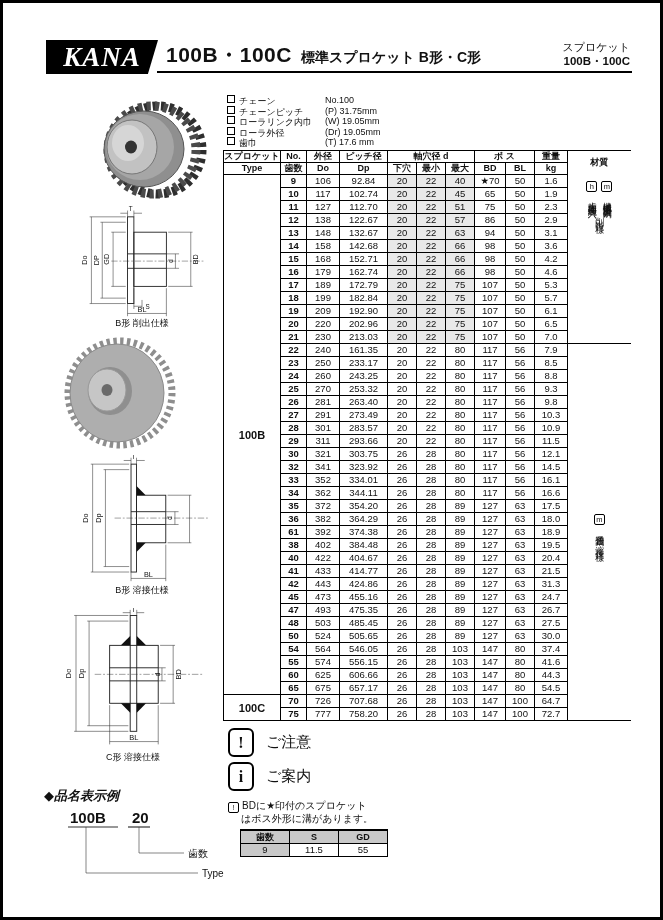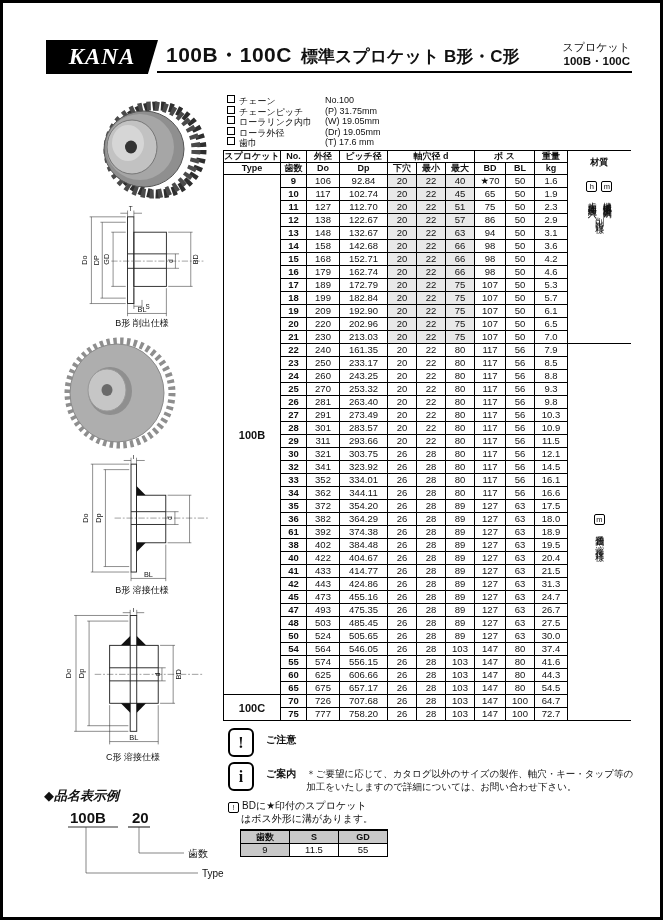--- a/index.html
+++ b/index.html
@@ -4,24 +4,24 @@
 <style>
   html,body{margin:0;padding:0;}
   body{width:663px;height:920px;position:relative;background:#fff;color:#111;
        font-family:"Liberation Sans","DejaVu Sans",sans-serif;overflow:hidden;}
   .page-frame{position:absolute;inset:0;border:3px solid #000;box-sizing:border-box;pointer-events:none;}
 
   
   .brand{position:absolute;left:46px;top:40px;width:112px;height:34px;background:#000;
          clip-path:polygon(0 0,100% 0,91% 100%,0 100%);display:flex;align-items:center;justify-content:center;}
   .brand span{color:#fff;font-family:"Liberation Serif","DejaVu Serif",serif;font-weight:bold;font-style:italic;
-              font-size:23px;letter-spacing:1px;}
+              font-size:27px;letter-spacing:1px;}
   .title-row{position:absolute;left:166px;top:41px;display:flex;align-items:baseline;gap:9px;white-space:nowrap;}
   .title-main{font-size:21px;font-weight:bold;letter-spacing:.5px;}
-  .title-sub{font-size:17px;font-weight:bold;}
+  .title-sub{font-size:14px;font-weight:bold;}
   .header-rule{position:absolute;left:157px;top:71px;width:475px;height:2px;background:#000;}
   .header-right{position:absolute;right:33px;top:40px;text-align:right;font-size:11px;line-height:14px;}
   .header-right .l2{font-size:11.5px;font-weight:bold;}
 
   
   .specs{position:absolute;left:227px;top:95px;font-size:9px;}
   .spec-row{display:flex;align-items:flex-start;height:10.6px;}
   .cb{width:6px;height:6px;border:1px solid #000;margin-right:4px;flex:none;}
   .spec-label{width:86px;}
 
@@ -51,21 +51,21 @@
   .cl{fill:none;stroke:#555;stroke-width:.6;stroke-dasharray:7 2 2 2;}
   .dim{fill:none;stroke:#333;stroke-width:.6;}
   .dlab{font-size:8px;fill:#111;font-family:"Liberation Sans","DejaVu Sans",sans-serif;}
   .dlab-s{font-size:7px;fill:#111;font-family:"Liberation Sans","DejaVu Sans",sans-serif;}
   .weld{fill:#111;stroke:none;}
 
   
   .note{position:absolute;left:228px;display:flex;align-items:flex-start;}
   .note-icon{width:22px;height:25px;border:2px solid #000;border-radius:6px;display:flex;align-items:center;
              justify-content:center;font-weight:bold;font-size:16px;font-family:"Liberation Serif","DejaVu Serif",serif;flex:none;}
-  .note-label{font-size:10px;font-weight:bold;margin:5px 10px 0 12px;flex:none;text-align:right;}
+  .note-label{font-size:15px;font-weight:normal;margin:5px 10px 0 12px;flex:none;text-align:right;}
   .note-text{font-size:9.5px;line-height:13px;margin-top:5px;width:332px;}
 
   .groove{position:absolute;left:228px;top:799px;font-size:10px;line-height:13px;}
   .mini-icon{display:inline-flex;width:9px;height:9px;border:1px solid #000;border-radius:2px;font-size:7px;
              align-items:center;justify-content:center;margin-right:3px;position:relative;top:1px;}
   .g2{margin-left:13px;}
   .groove-table{position:absolute;left:240px;top:829px;border-collapse:collapse;font-size:9.5px;border-top:2px solid #000;}
   .groove-table th,.groove-table td{border:1px solid #000;width:48px;height:12px;line-height:12px;padding:0;text-align:center;}
   .groove-table th{background:#c9c9c9;font-size:9px;}
   .groove-table td.gray{background:#c9c9c9;}
@@ -821,21 +821,20 @@
     </tbody>
 </table>
 
 <div class="note" style="top:728px">
   <span class="note-icon">!</span>
   <span class="note-label">ご注意</span>
 </div>
 <div class="note" style="top:762px">
   <span class="note-icon">i</span>
   <span class="note-label">ご案内</span>
-  <span class="note-text">＊ご要望に応じて、カタログ以外のサイズの製作、軸穴・キー・タップ等の加工をいたしますので詳細については、お問い合わせ下さい。</span>
 </div>
 
 <div class="groove">
   <div class="g1"><span class="mini-icon">!</span><span>BDに★印付のスプロケット</span></div>
   <div class="g2">はボス外形に溝があります。</div>
 </div>
 <table class="groove-table">
   <tbody>
       <tr>
     <th>歯数</th>

